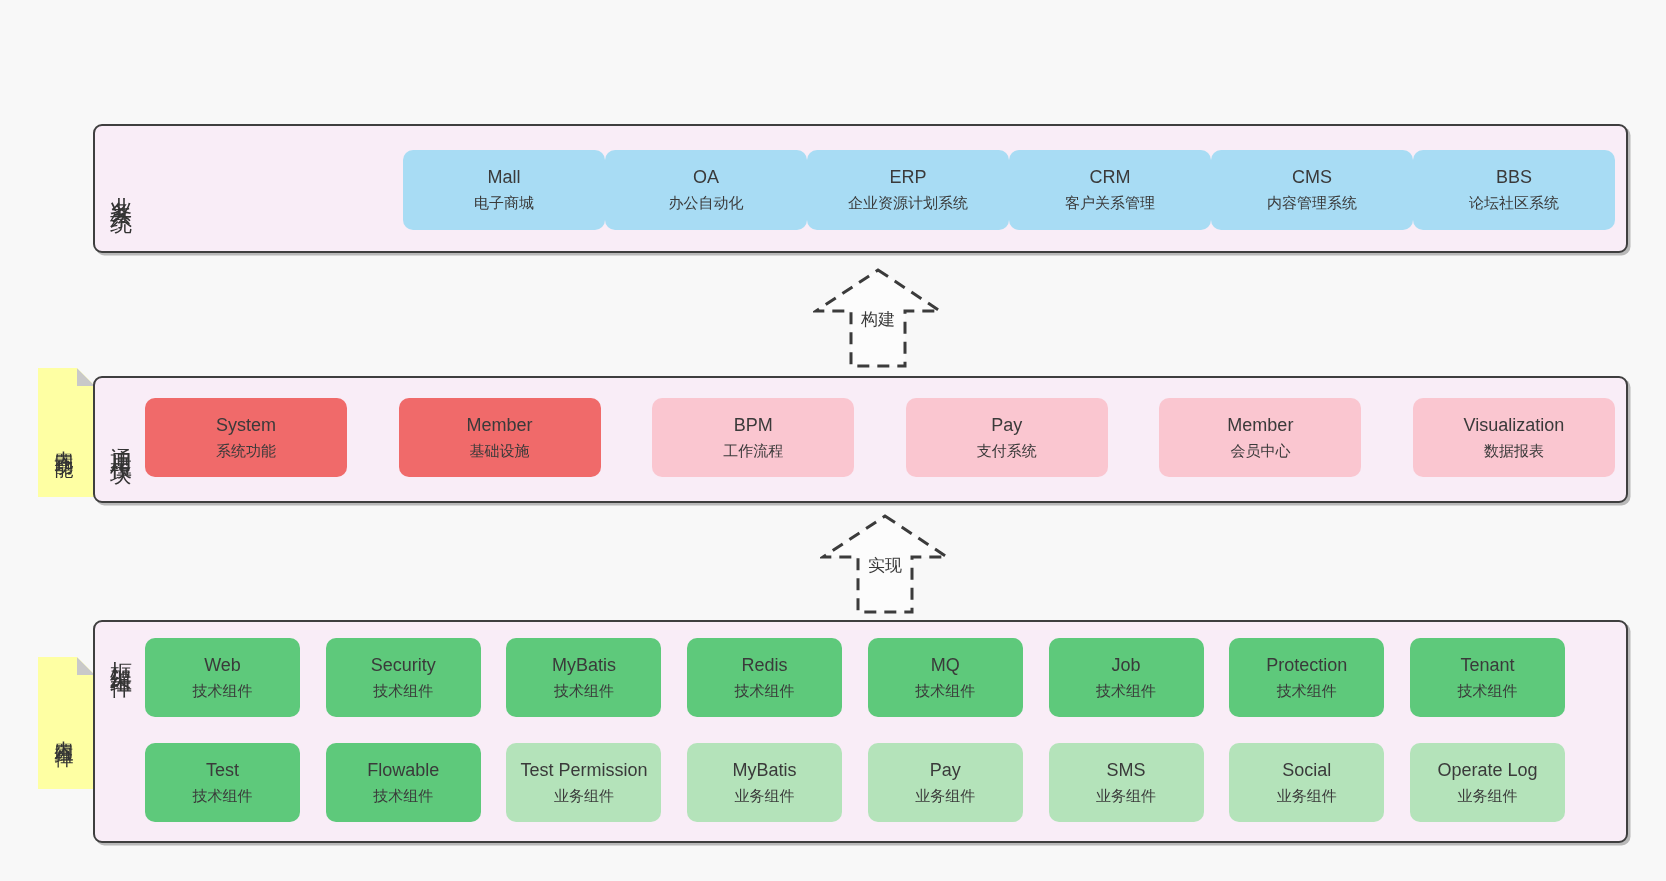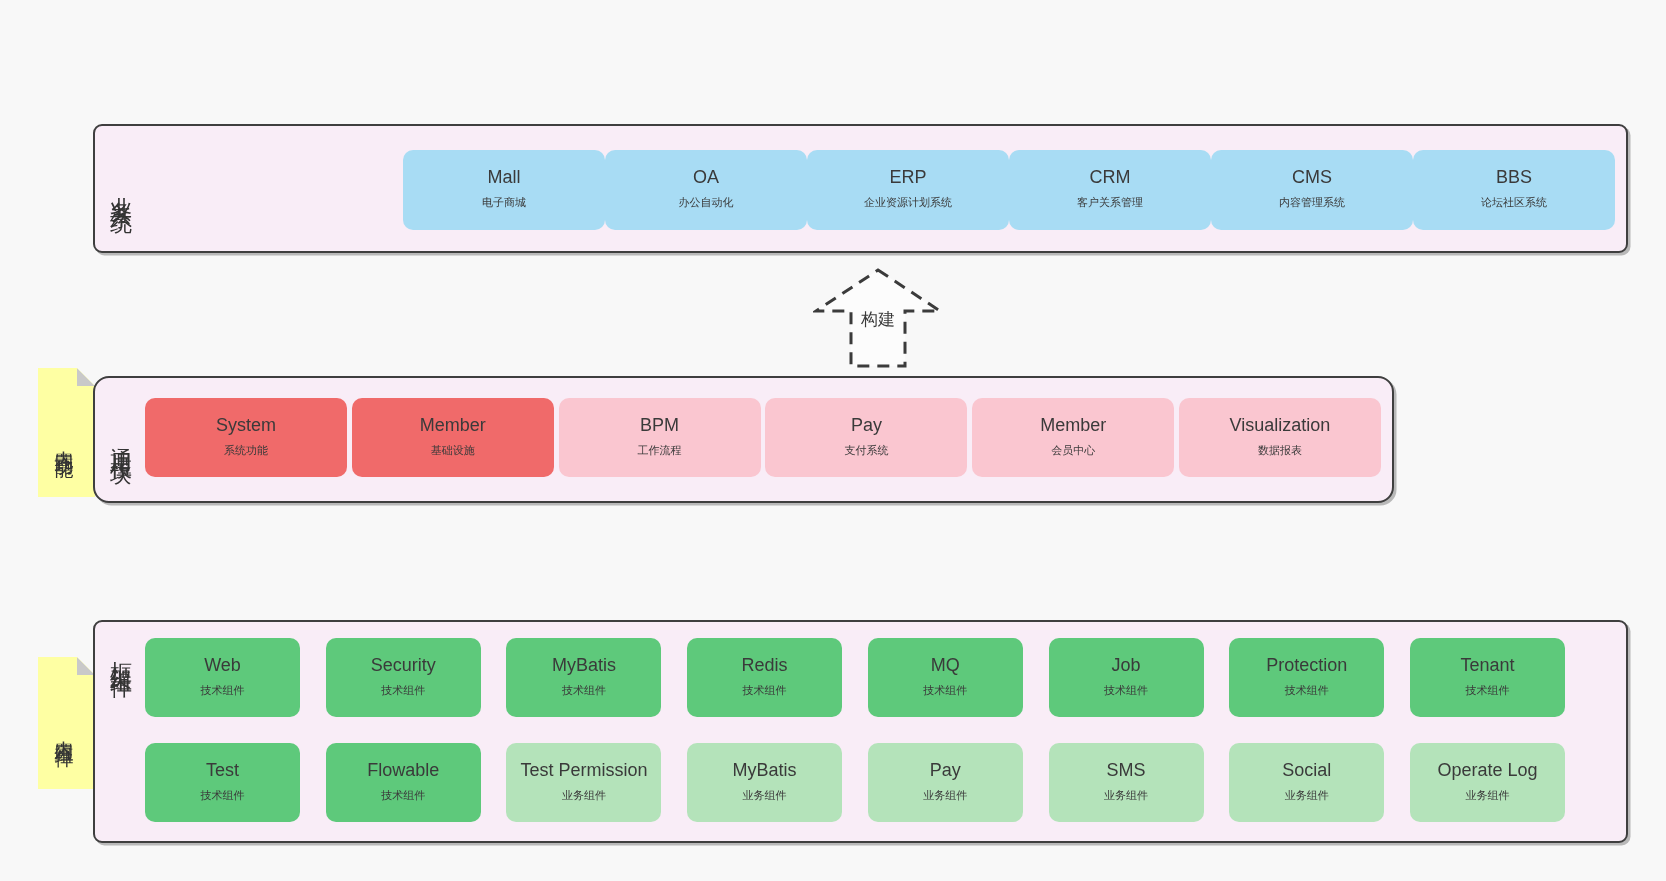--- a/index.html
+++ b/index.html
@@ -10,21 +10,21 @@
     color:#3a3a3a;
   }
   
   .layer{
     position:absolute;box-sizing:border-box;z-index:2;
     background:var(--layer-bg,#f9edf7);
     border:2.5px solid #3f3f3f;border-radius:9px;
     box-shadow:2.5px 2.5px 0 rgba(90,90,90,.4);
   }
   #layer-business{left:93px;top:124px;width:1535px;height:129px;}
-  #layer-common  {left:93px;top:376px;width:1301px;height:127px;border-radius:16px;}
+  #layer-common  {left:93px;top:376px;width:1535px;height:127px;}
   #layer-framework{left:93px;top:620px;width:1535px;height:223px;padding-left:19px;}
   .layer-label{
     position:absolute;left:11px;top:50%;transform:translateY(-50%);
     writing-mode:vertical-rl;text-orientation:upright;
     font-size:22px;letter-spacing:5px;color:#333;white-space:nowrap;
   }
   #layer-framework .layer-label{top:22px;transform:none;}
   
   .row{position:absolute;display:flex;justify-content:space-between;}
   #layer-business .row{left:50px;right:11px;top:24px;height:80px;justify-content:flex-end;}
@@ -33,21 +33,21 @@
   #fw-row-1{top:16px;}
   #fw-row-2{top:121px;}
   .box{
     display:flex;flex-direction:column;align-items:center;justify-content:center;
     border-radius:10px;text-align:center;line-height:25px;
     padding:2px 6px;box-sizing:border-box;
   }
   #layer-business .box,#layer-common .box{width:202px;}
   #layer-framework .box{width:155px;}
   .box .box-name{font-size:18px;}
-  .box .box-desc{font-size:11px;}
+  .box .box-desc{font-size:15px;}
   .box.blue{background:var(--box-blue,#a8dcf4);}
   .box.red{background:var(--box-red,#f06a6a);}
   .box.pink{background:var(--box-pink,#fac6d0);}
   .box.green{background:var(--box-green,#5ec97b);}
   .box.green-light{background:var(--box-green-light,#b4e3ba);}
   
   .sticky{
     position:absolute;z-index:1;box-sizing:border-box;
     background:var(--sticky-bg,#feffa3);
     clip-path:polygon(0 0,calc(100% - 18px) 0,100% 18px,100% 100%,0 100%);
@@ -144,20 +144,26 @@
           <div class="box-name">Member</div>
           <div class="box-desc">会员中心</div>
         </div>
         <div class="box pink">
           <div class="box-name">Visualization</div>
           <div class="box-desc">数据报表</div>
         </div>
       </div>
   </section>
 
+  <div class="arrow" id="arrow-implement">
+    <svg viewBox="0 0 130 104">
+      <polygon points="65,4 127,45 92,45 92,100 38,100 38,45 3,45" fill="#fcfcfc" stroke="#3b3b3b" stroke-width="3" stroke-dasharray="12 8"></polygon>
+    </svg>
+    <span class="arrow-label">实现</span>
+  </div>
 
   <div class="sticky" id="sticky-framework">
     <span class="sticky-text">内置组件</span>
   </div>
   <section class="layer" id="layer-framework">
     <div class="layer-label">框架组件</div>
     <div class="row" id="fw-row-1">
         <div class="box green">
           <div class="box-name">Web</div>
           <div class="box-desc">技术组件</div>

